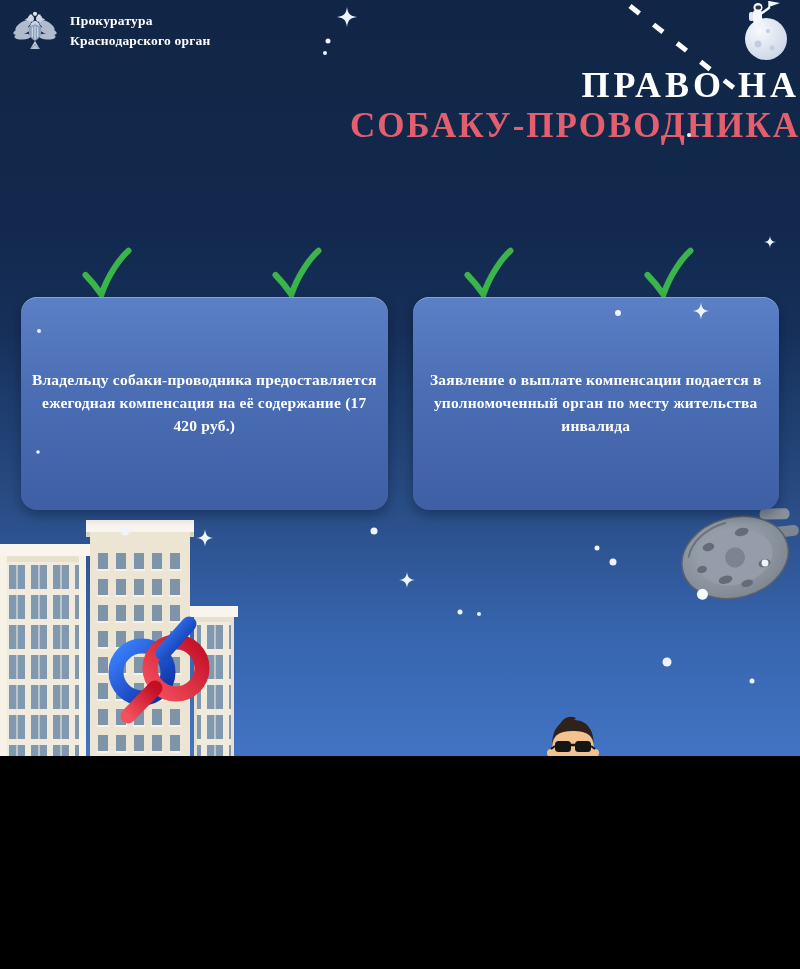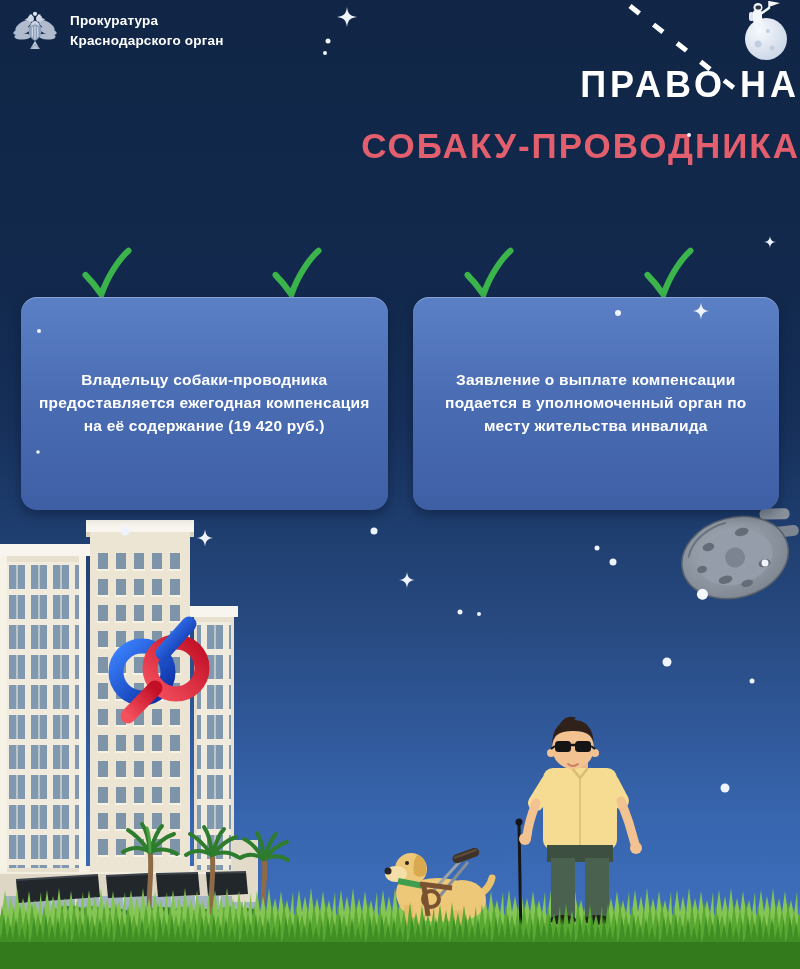--- a/index.html
+++ b/index.html
@@ -1,31 +1,31 @@
 <!DOCTYPE html>
 <html><head>
 <meta charset="utf-8">
 <style>
   html,body{margin:0;padding:0;background:#000;}
   .poster{
-    position:relative;width:800px;height:969px;overflow:hidden;
-    font-family:Liberation Sans, sans-serif;
+    position:relative;width:800px;height:756px;overflow:hidden;
+    font-family:Liberation Serif, serif;
     background:linear-gradient(180deg,#112646 0%,#12294d 30%,#16305a 44%,#1e3d6e 54%,#27497f 64%,#2f5797 74%,#3765ae 84%,#4274c4 100%);
   }
   .layer{position:absolute;inset:0;}
   .scene{z-index:1;pointer-events:none;}
   .content{z-index:2;}
   .overlay{z-index:3;pointer-events:none;}
 
   .org-header{position:absolute;top:8px;left:13px;display:flex;align-items:center;gap:13px;}
   .org-name{color:#ffffff;font-weight:bold;font-size:13.5px;line-height:1.45;letter-spacing:.2px;}
 
   .title{position:absolute;top:64px;left:0;width:100%;text-align:right;}
   .title-line1{color:#ffffff;font-weight:bold;font-size:36px;letter-spacing:4px;}
-  .title-line2{color:#e45f6e;font-weight:bold;font-size:35px;letter-spacing:2px;margin-top:20px;}
+  .title-line2{color:#e45f6e;font-weight:bold;font-size:35px;letter-spacing:2px;margin-top:0;}
 
   .subtitle{position:absolute;top:167px;left:0;width:100%;text-align:center;
     color:#ffffff;font-weight:bold;font-size:19.5px;line-height:28px;letter-spacing:.3px;}
 
   .checks{position:absolute;top:246px;left:0;width:100%;height:60px;}
   .check{position:absolute;width:56px;height:58px;}
   .check-1{left:79px;} .check-2{left:269px;} .check-3{left:461px;} .check-4{left:641px;}
 
   .cards{position:absolute;top:297px;left:21px;width:758px;display:flex;gap:25px;}
   .card{
@@ -295,21 +295,21 @@
       <svg class="check check-3" viewBox="0 0 60 60">
           <path d="M7,30 C14,37 20,45 24,51 C31,30 44,12 53,4" fill="none" stroke="#3bb44b" stroke-width="6.5" stroke-linecap="round"></path>
         </svg>
       <svg class="check check-4" viewBox="0 0 60 60">
           <path d="M7,30 C14,37 20,45 24,51 C31,30 44,12 53,4" fill="none" stroke="#3bb44b" stroke-width="6.5" stroke-linecap="round"></path>
         </svg>
     </div>
 
     <div class="cards">
       <div class="card">
-          <div class="card-text">Владельцу собаки-проводника предоставляется ежегодная компенсация на её содержание (19 420 руб.)</div>
+          <div class="card-text">Владельцу собаки-проводника предоставляется ежегодная компенсация на её содержание (17 420 руб.)</div>
         </div>
       <div class="card">
           <div class="card-text">Заявление о выплате компенсации подается в уполномоченный орган по месту жительства инвалида</div>
         </div>
     </div>
   </div>
 
   <svg class="layer overlay" viewBox="0 0 800 969" aria-hidden="true">
     <defs>
       <radialGradient id="moonGrad" cx=".35" cy=".3" r=".9">

